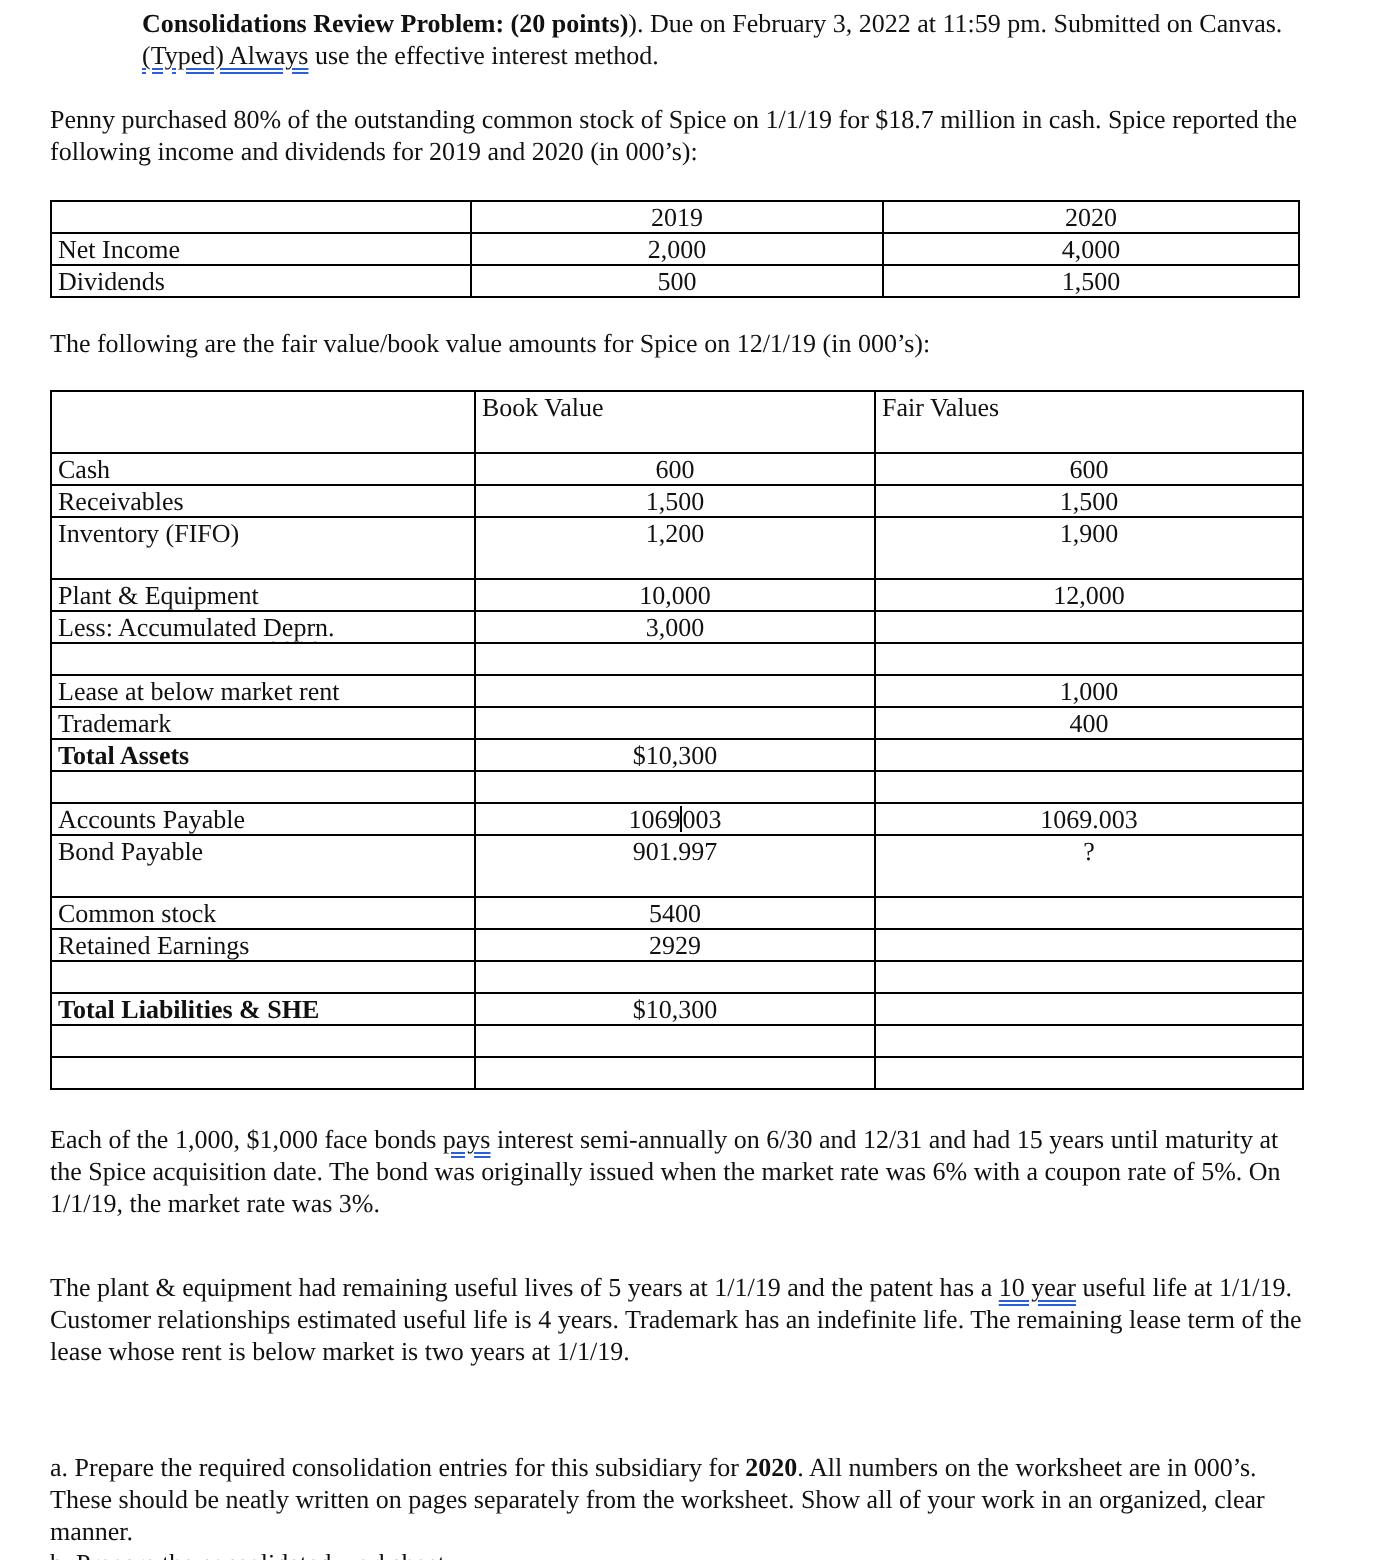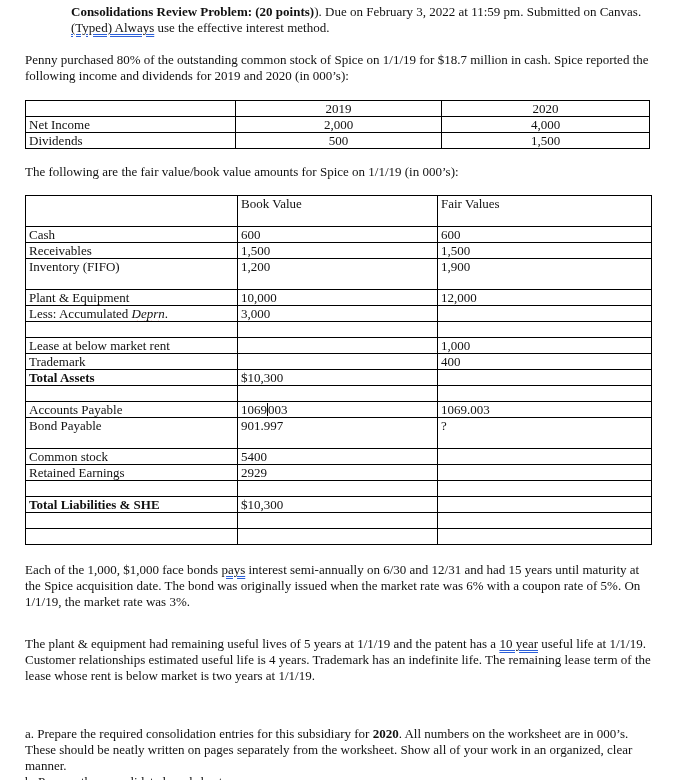--- a/index.html
+++ b/index.html
@@ -5,25 +5,25 @@
   html, body { margin: 0; padding: 0; background: #ffffff; }
   body {
     width: 687px; height: 780px; position: relative; overflow: hidden;
     font-family: "Liberation Serif", "DejaVu Serif", serif;
     font-size: 13px; color: #111; line-height: 16px;
   }
   .para { position: absolute; left: 25px; width: 630px; margin: 0; }
   .para p { margin: 0; }
   b { font-weight: bold; }
   .grammar { text-decoration: underline double #2b5fd9; text-underline-offset: 2px; }
-  .spell { text-decoration: underline wavy #d42a2a; text-decoration-thickness: 1px; text-underline-offset: 2px; font-style: italic; }
+  .spell { text-decoration: underline wavy #d42a2a; text-decoration-thickness: 1px; text-underline-offset: 2px; }
 
   table { border-collapse: collapse; position: absolute; table-layout: fixed; padding-left: 15px; }
   td { border: 1px solid #000; padding: 0 3px; vertical-align: top; height: 15px; line-height: 15px; white-space: nowrap; overflow: hidden; }
-  td.num { text-align: left; }
+  td.num { text-align: center; }
   td.ctr { text-align: center; }
   tr.tall td { height: 30px; }
 
   #income-table { left: 25px; top: 100px; width: 624px; }
   #fv-table { left: 25px; top: 195px; width: 626px; }
   .cursor { display: inline-block; width: 1px; height: 13px; background: #000; vertical-align: -2px; }
 </style>
 </head>
 <body>
 
@@ -55,21 +55,21 @@
   </tr>
   <tr>
     <td>Dividends</td>
     <td class="ctr">500</td>
     <td class="ctr">1,500</td>
   </tr>
 </tbody>
   </table>
 
 <div class="para" style="top:164px;">
-  <p>The following are the fair value/book value amounts for Spice on 1/1/19 (in 000’s):</p>
+  <p>The following are the fair value/book value amounts for Spice on 12/1/19 (in 000’s):</p>
 </div>
 
 <table id="fv-table">
   <colgroup>
       <col style="width:212px">
       <col style="width:200px">
       <col style="width:214px">
     </colgroup>
   <tbody>
       <tr class="tall">

